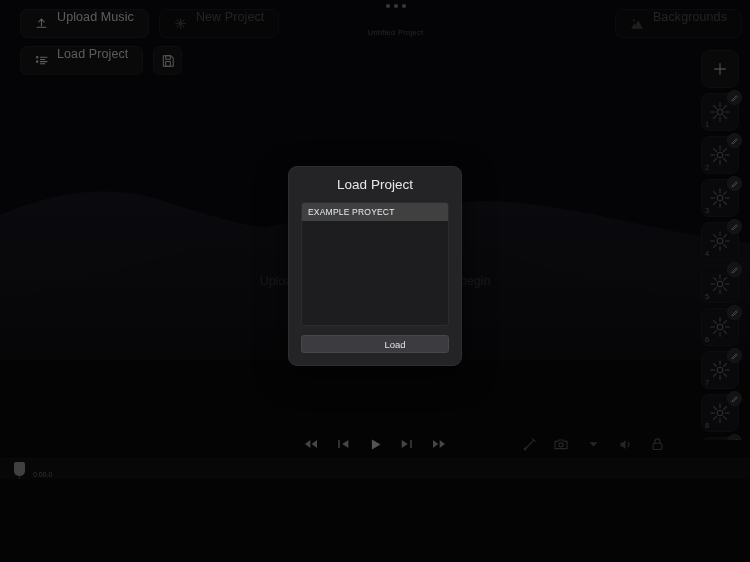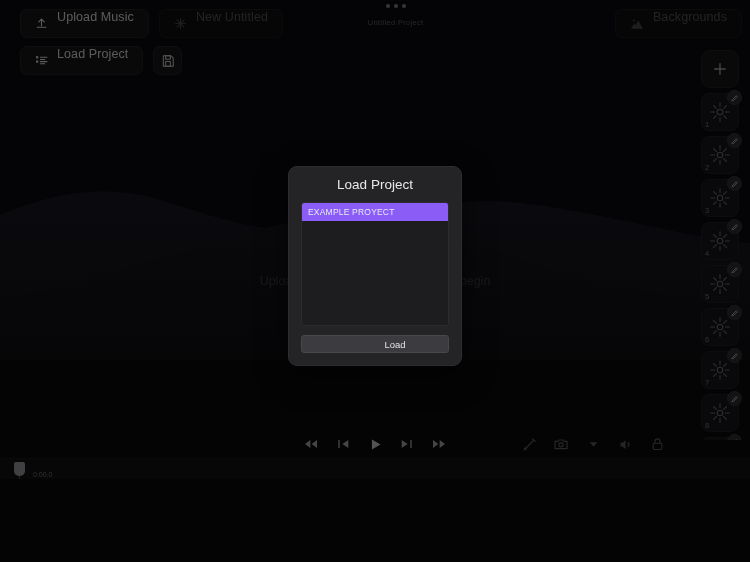--- a/index.html
+++ b/index.html
@@ -27,21 +27,21 @@
   }
   .tbtn.dim { color:#4e4e54; background:#0f0f11; border-color:#19191c; }
   .tbtn.dim .ic { opacity:.55; }
   .tbtn.sq { width:29px; padding:0; justify-content:center; }
   .ic { display:inline-flex; align-items:center; justify-content:center; }
   .ic svg { display:block; }
 
   
   .center-title {
     position:absolute; left:0; right:0; top:4px;
-    display:flex; flex-direction:column; align-items:center; gap:10px; z-index:20;margin-left:41px;
+    display:flex; flex-direction:column; align-items:center; gap:20px; z-index:20;margin-left:41px;
   }
   .dots { display:flex; gap:4px; }
   .dots i { width:4px; height:4px; border-radius:50%; background:#7a7a80; display:block; }
   .proj-name { font-size:7.5px; color:#55555c; letter-spacing:.3px; }
 
   
   .tr-toolbar { position:absolute; right:8px; top:9px; z-index:20; }
 
   
   .hint {
@@ -128,21 +128,21 @@
     margin-bottom:10px; font-weight:400;
   }
   .proj-list {
     flex:1; background:#1d1d20; border:1px solid #2c2c30; border-radius:3px;
     overflow:hidden; padding:0;
   }
   .proj-item {
     padding:4px 6px; font-size:8.5px; color:#c9ccd2;
     letter-spacing:.2px; cursor:pointer;
   }
-  .proj-item.selected { background:#8b5cf6; color:#e6ecf3; }
+  .proj-item.selected { background:#404040; color:#e6ecf3; }
   .load-btn {
     margin-top:9px; height:18px; border-radius:3px;
     background:#3c3c40; border:1px solid #47474b;
     color:#e3e3e7; font-size:9.5px;
     display:flex; align-items:center; justify-content:center; cursor:pointer;padding-left:40px;
   }
 </style>
 </head>
 <body>
 
@@ -188,21 +188,21 @@
           </svg>
         </span>
         <span>Upload Music</span>
       </div>
       <div class="tbtn dim">
         <span class="ic">
           <svg width="13" height="13" viewBox="0 0 24 24" fill="none" stroke="#6a6a70" stroke-width="2" stroke-linecap="round">
             <path d="M12 3v18M3 12h18M5.5 5.5l13 13M18.5 5.5l-13 13"></path>
           </svg>
         </span>
-        <span>New Untitled</span>
+        <span>New Project</span>
       </div>
     </div>
     <div class="tl-row">
       <div class="tbtn">
         <span class="ic">
           <svg width="13" height="13" viewBox="0 0 24 24" fill="none" stroke="#cfcfd4" stroke-width="2" stroke-linecap="round">
             <rect x="2" y="4" width="4" height="4" fill="#cfcfd4" stroke="none"></rect>
             <rect x="2" y="12" width="4" height="4" fill="#cfcfd4" stroke="none"></rect>
             <path d="M10 6h12M10 14h12M10 10h8M10 18h8"></path>
           </svg>

